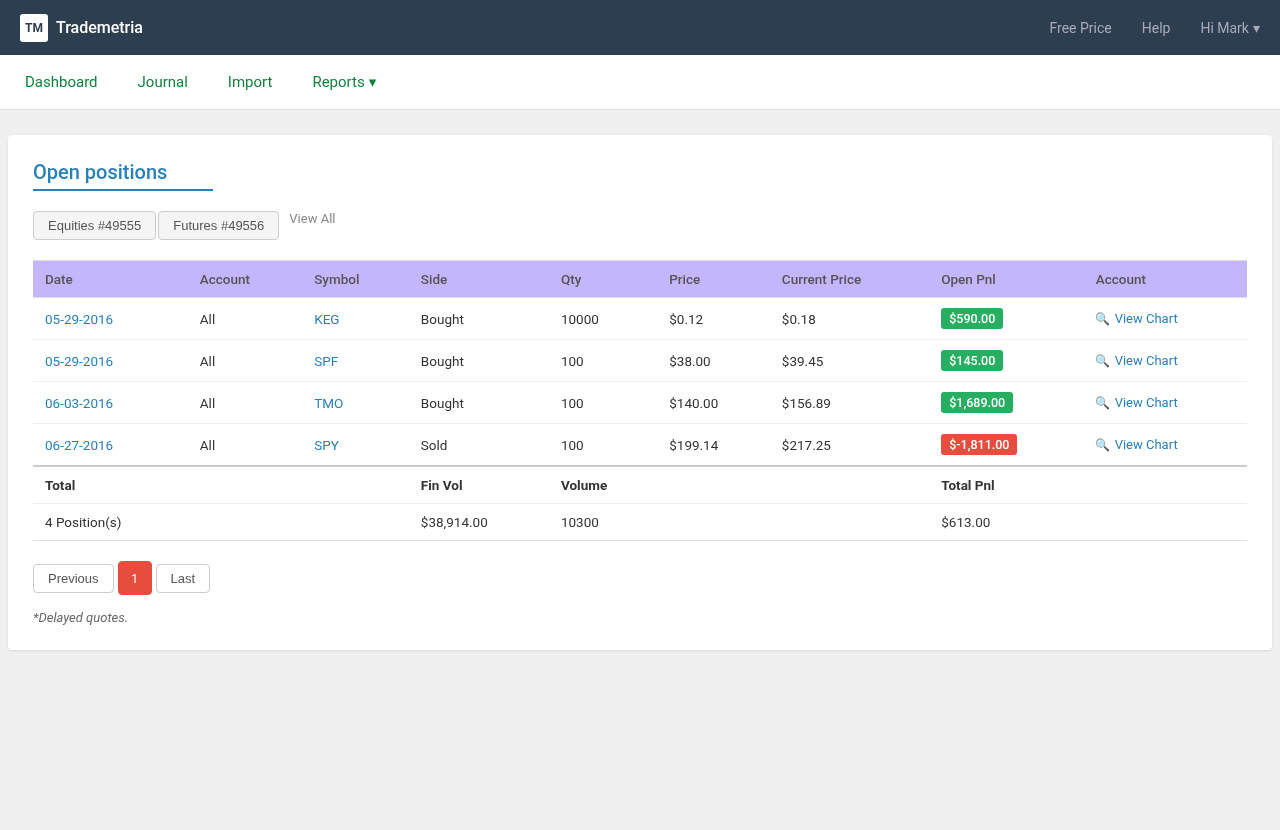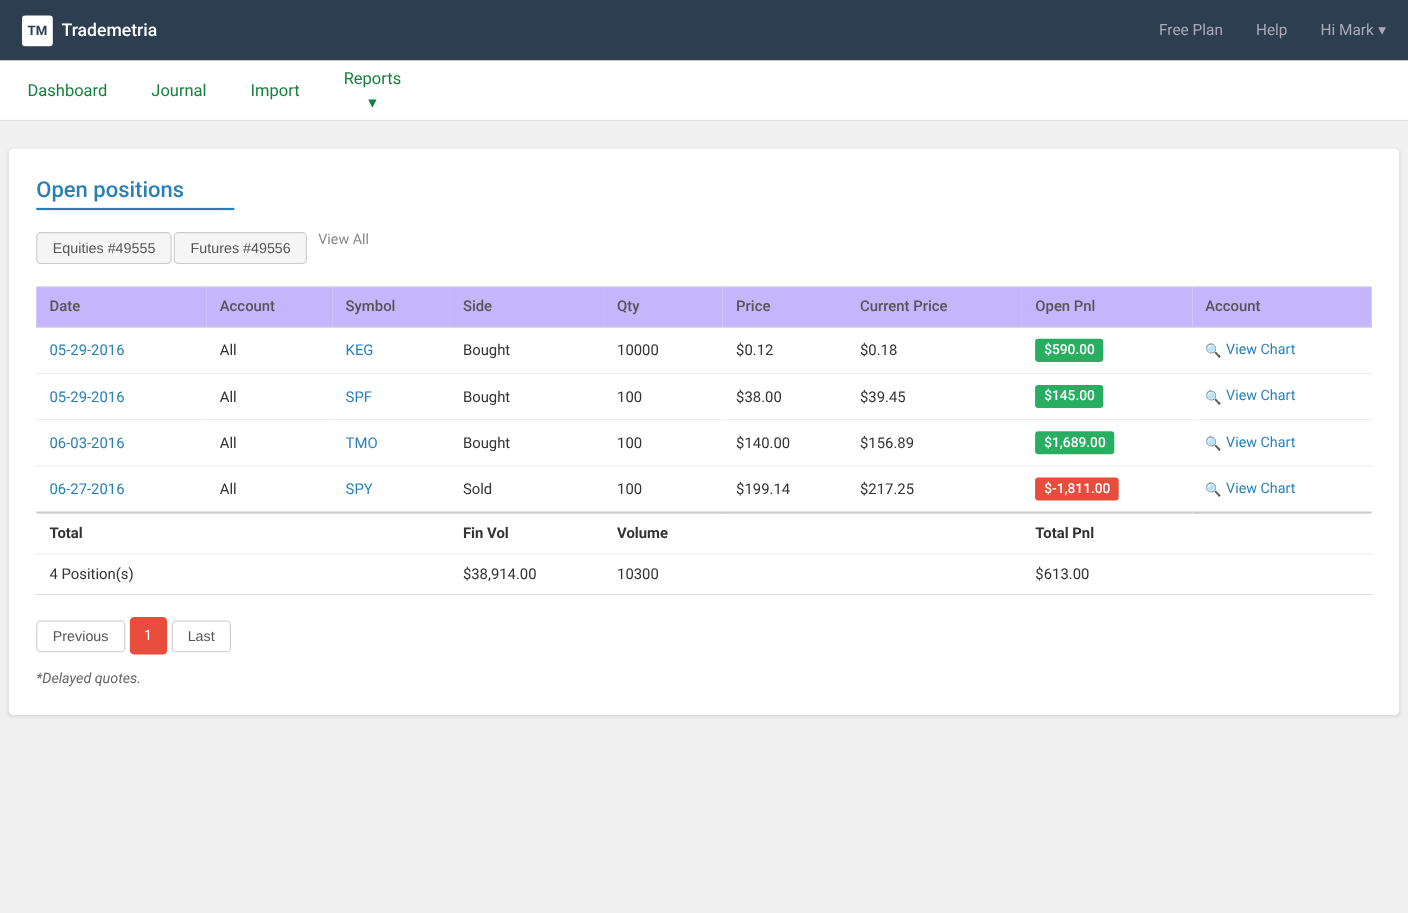--- a/index.html
+++ b/index.html
@@ -40,21 +40,21 @@
     }
     .main-nav a {
       color: #15803d;
       text-decoration: none;
       font-size: 15px;
       padding: 0 5px;
       height: 55px;
       display: flex;
       align-items: center;
     }
-    .main-nav .reports-menu { display: flex; align-items: center; gap: 4px; flex-direction: column; }
+    .main-nav .reports-menu { display: flex; align-items: center; gap: 4px; }
 
     
     .page-content { padding: 25px 8px; }
 
     .card {
       background: white;
       border-radius: 4px;
       padding: 25px;
       box-shadow: 0 1px 3px rgba(0,0,0,0.1);
     }
@@ -156,21 +156,21 @@
   </style>
 </head>
 <body>
 
 <nav class="top-nav">
   <div class="top-nav-left">
     <div class="logo-icon">TM</div>
     <span class="logo-text">Trademetria</span>
   </div>
   <div class="top-nav-right">
-    <a href="#">Free Plan</a>
+    <a href="#">Free Price</a>
     <a href="#">Help</a>
     <div class="user-menu">
       <span>Hi Mark</span>
       <span>▾</span>
     </div>
   </div>
 </nav>
 
 <nav class="main-nav">
   <a href="#">Dashboard</a>

